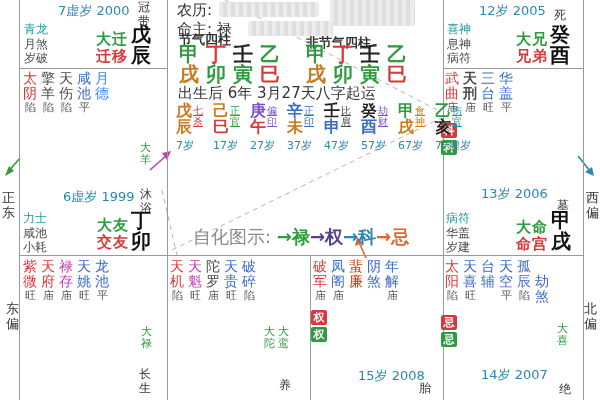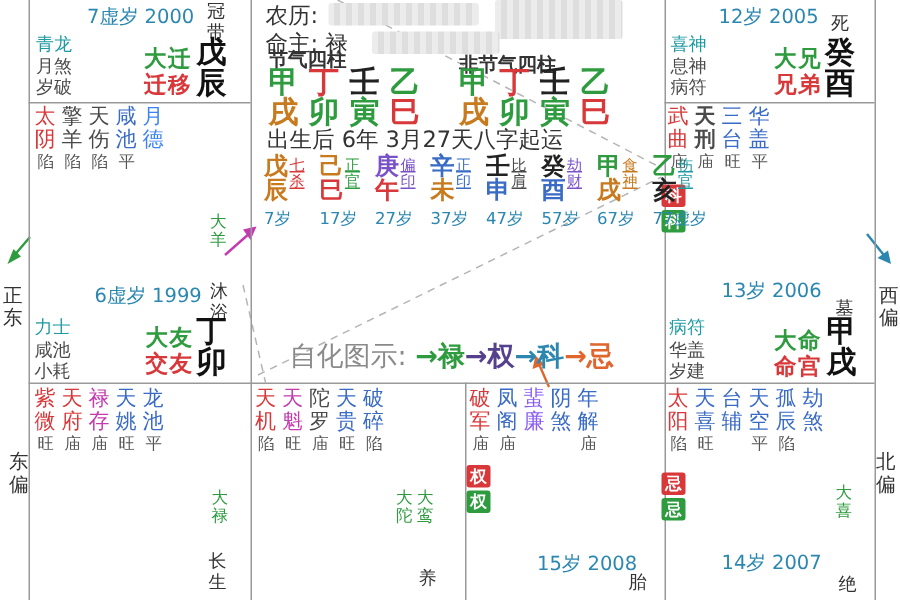--- a/index.html
+++ b/index.html
@@ -245,21 +245,21 @@
     <div class="star-row" style="left:3px;top:4px">
         <div class="star-col">
           <div class="star-name" style="color: rgb(216, 56, 58);">破军</div>
           <div class="star-status">庙</div>
         </div>
         <div class="star-col">
           <div class="star-name" style="color: rgb(58, 107, 197);">凤阁</div>
           <div class="star-status">庙</div>
         </div>
         <div class="star-col">
-          <div class="star-name" style="color: #8b5cf6; font-family: Liberation Serif, serif;">蜚廉</div>
+          <div class="star-name" style="color: #c2410c; font-family: Liberation Serif, serif;">蜚廉</div>
           <div class="star-status"></div>
         </div>
         <div class="star-col">
           <div class="star-name" style="color: rgb(58, 107, 197);">阴煞</div>
           <div class="star-status"></div>
         </div>
         <div class="star-col">
           <div class="star-name" style="color: rgb(58, 107, 197);">年解</div>
           <div class="star-status">庙</div>
         </div>
@@ -288,21 +288,21 @@
         </div>
         <div class="star-col">
           <div class="star-name" style="color: rgb(58, 107, 197);">天空</div>
           <div class="star-status">平</div>
         </div>
         <div class="star-col">
           <div class="star-name" style="color: rgb(58, 107, 197);">孤辰</div>
           <div class="star-status">陷</div>
         </div>
         <div class="star-col">
-          <div class="star-name" style="color: rgb(58, 107, 197);">劫煞</div>
+          <div class="star-name" style="color: rgb(58, 107, 197); margin-top: 15px;">劫煞</div>
           <div class="star-status"></div>
         </div>
       </div>
     <div class="badge-col" style="left:-2px;top:60px">
         <div class="badge" style="background: rgb(216, 56, 58);">忌</div>
         <div class="badge" style="background: rgb(46, 155, 63);">忌</div>
       </div>
     <div class="flow" style="left:114px;top:68px">大喜</div>
     <div class="year" style="left:38px;top:111px">14岁 2007</div>
     <div class="vstack stage" style="left:116px;top:127px">绝</div>

